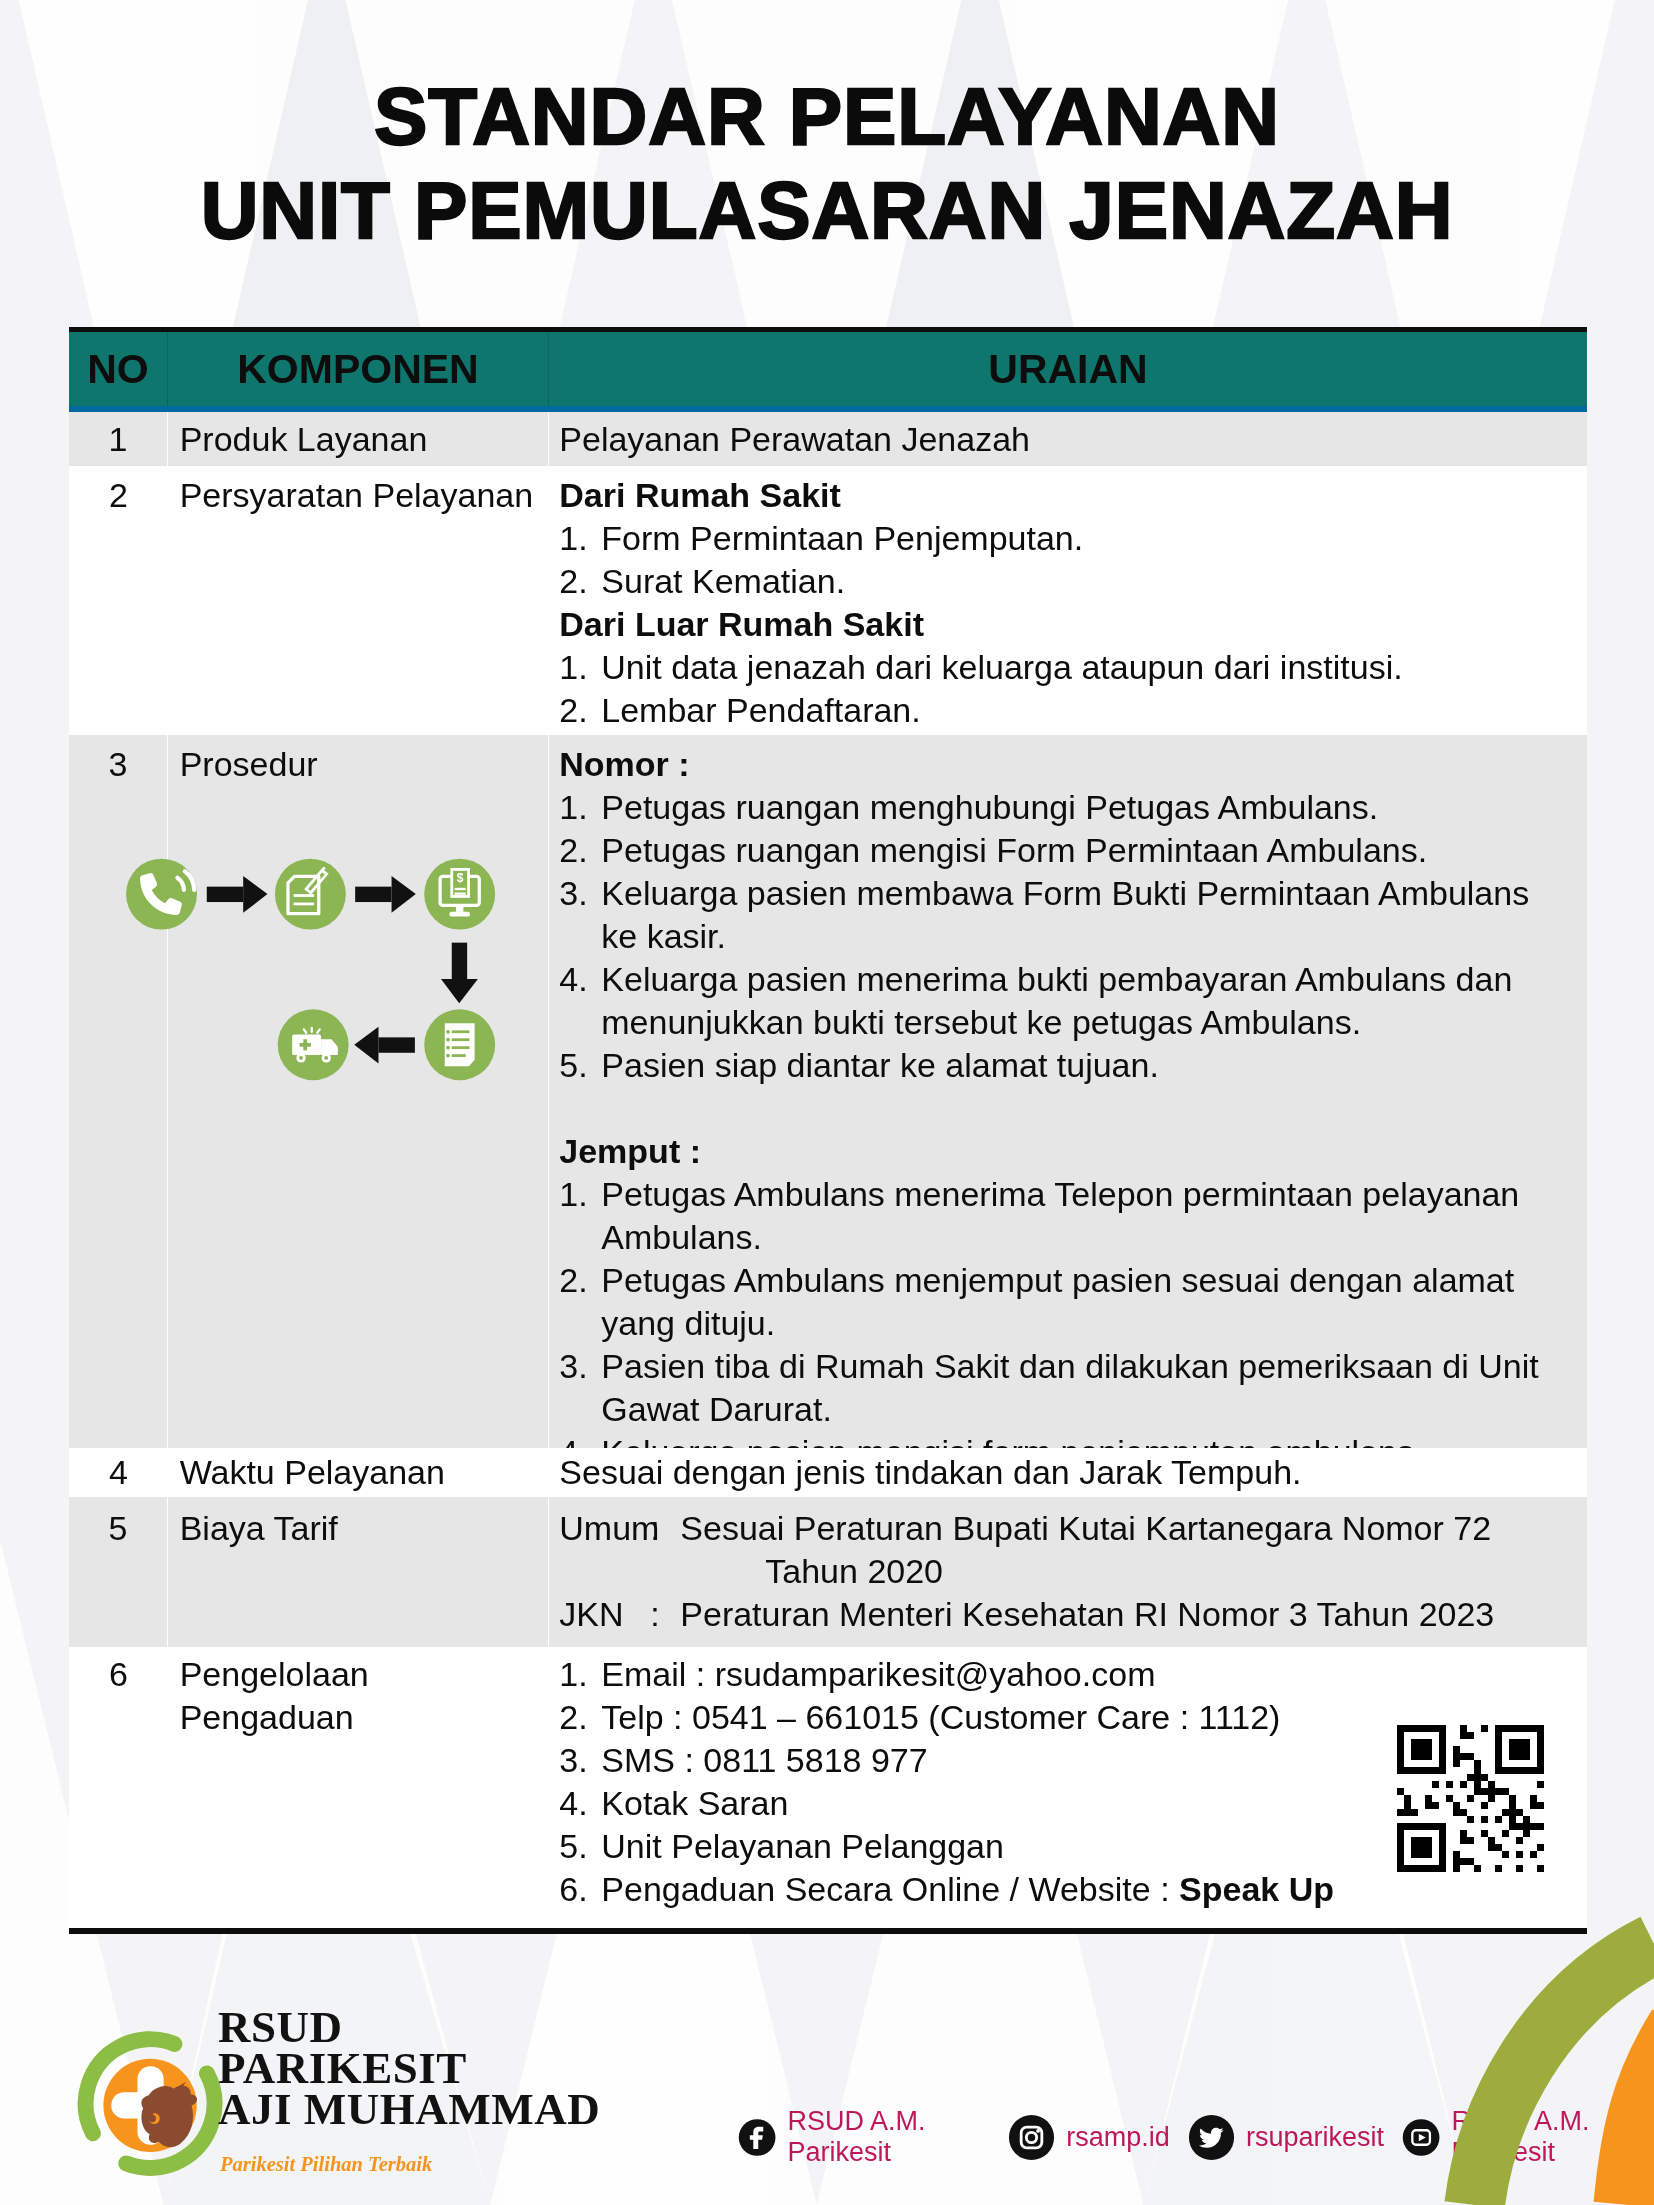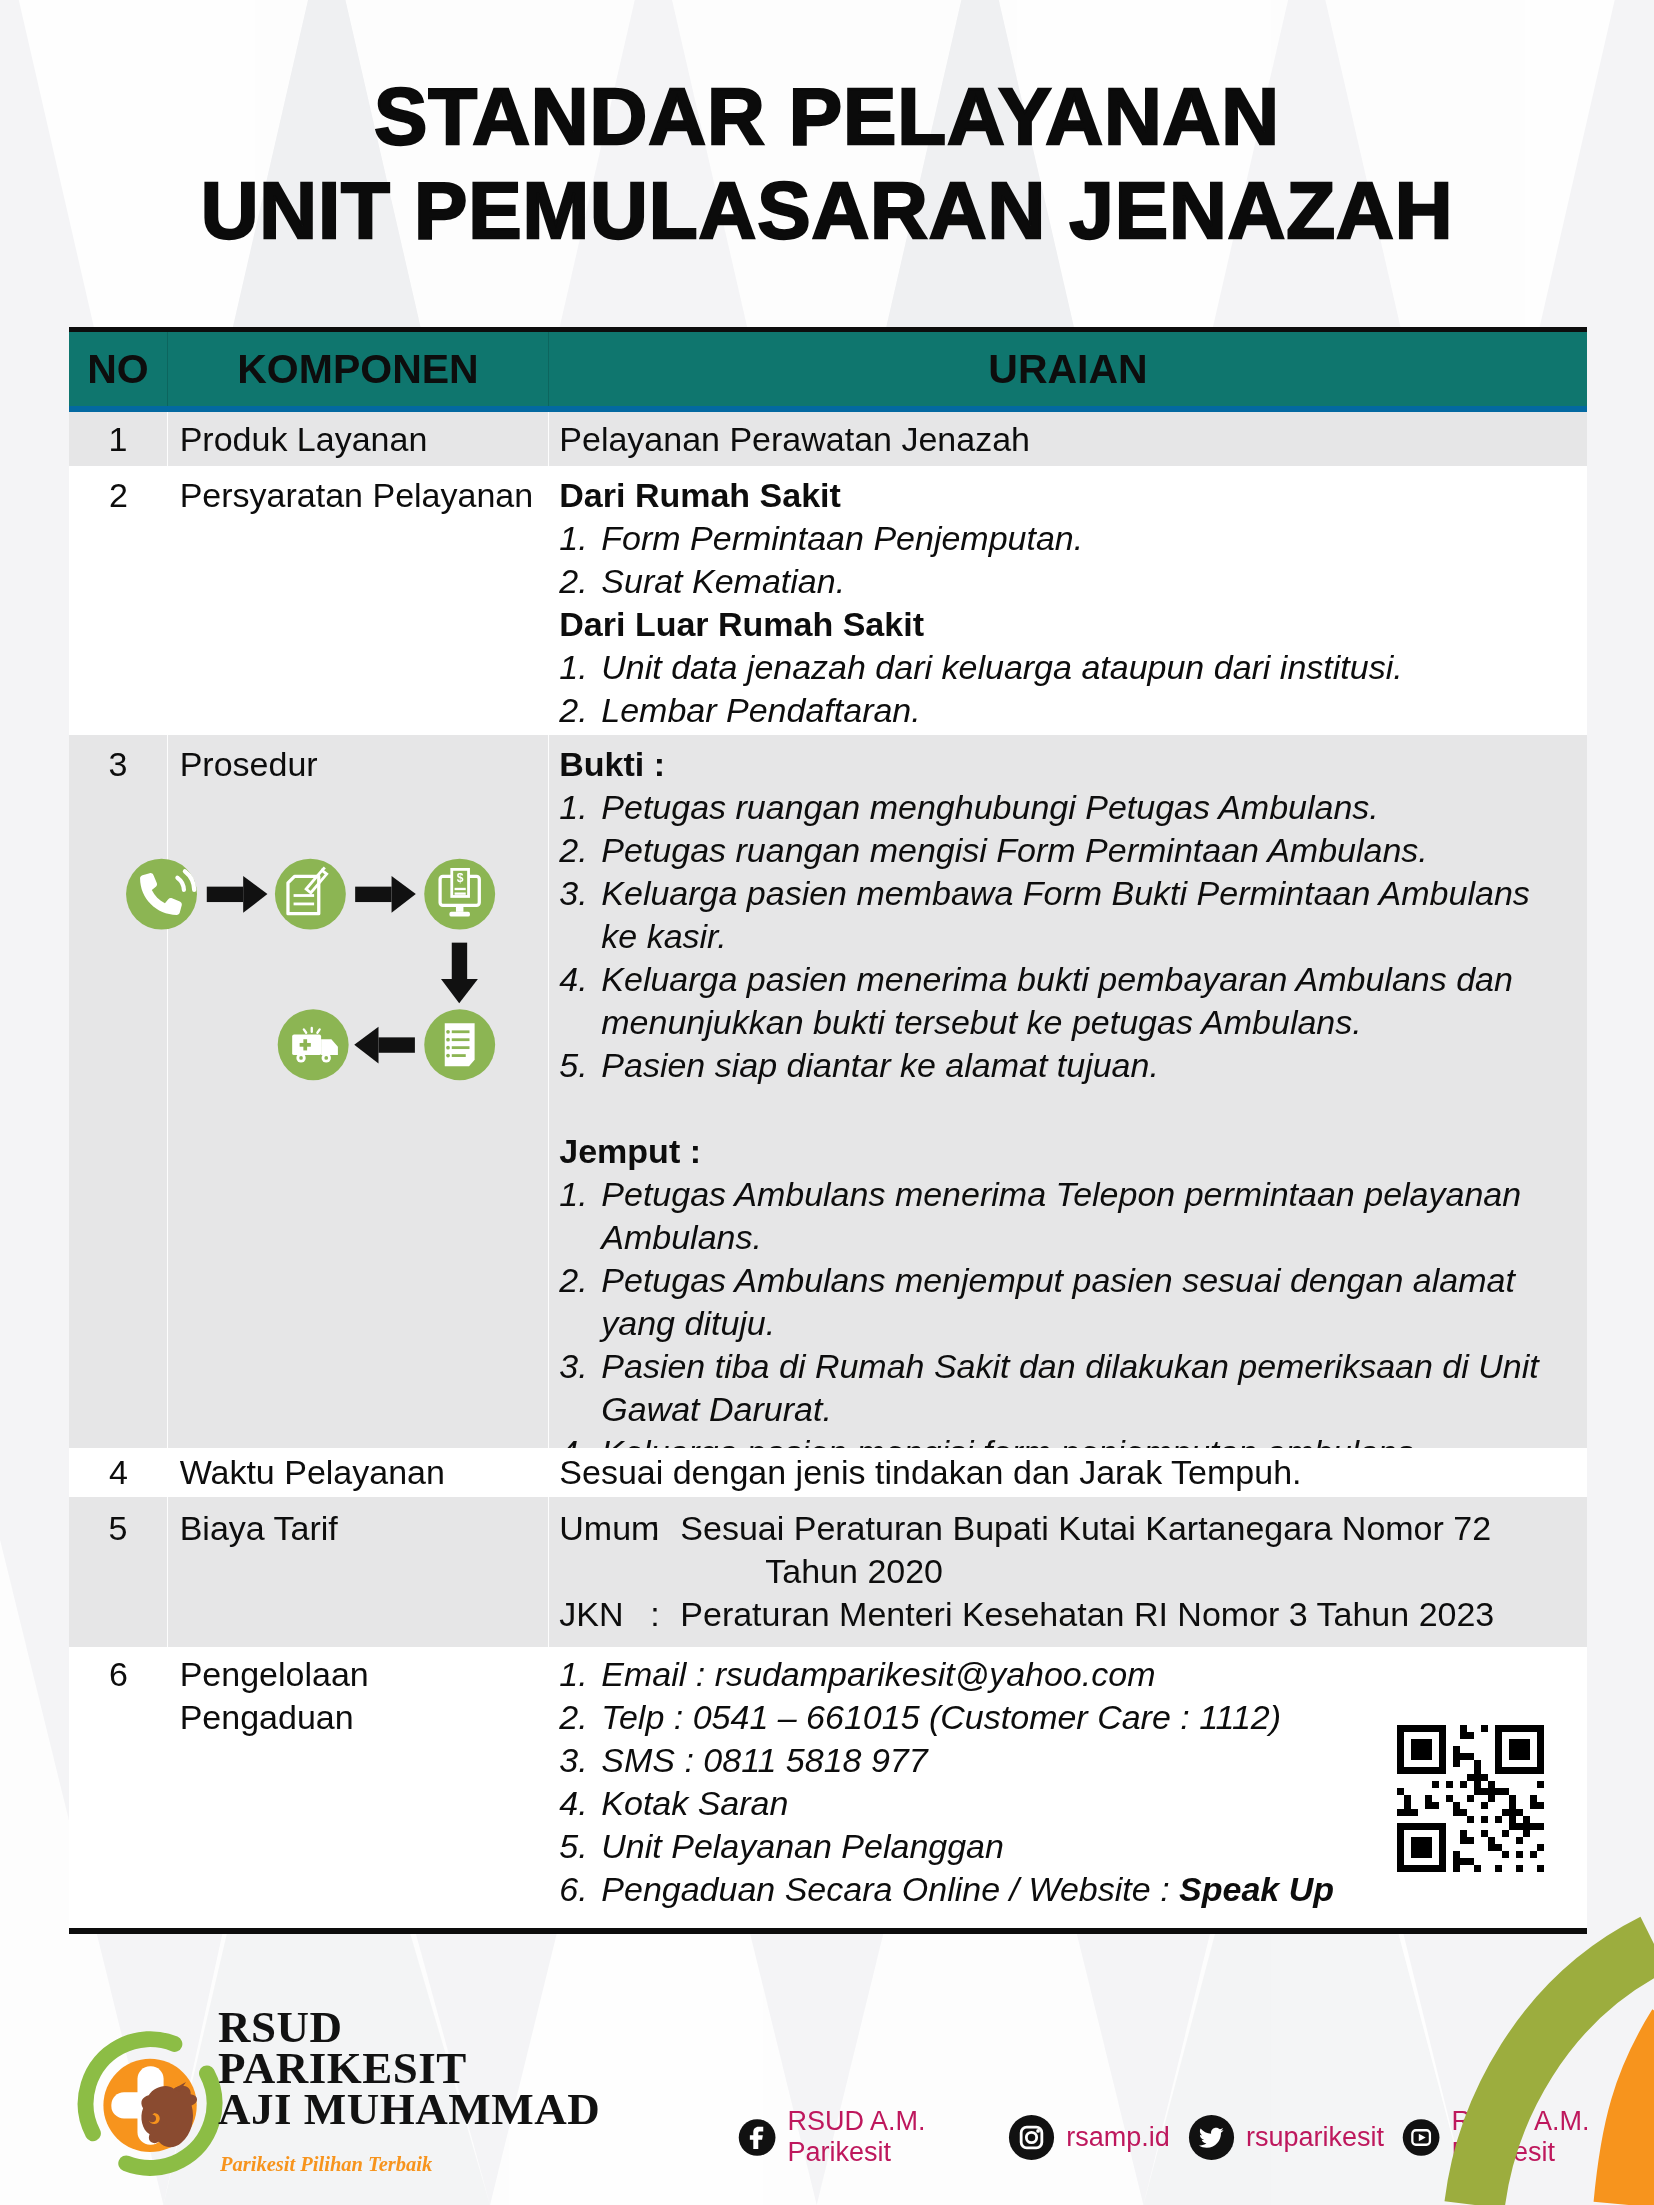--- a/index.html
+++ b/index.html
@@ -20,21 +20,21 @@
   .t-head>div{display:flex;align-items:center;justify-content:center;}
   .t-head .sep{border-right:1.4px solid rgba(0,0,0,.14);}
   .row{display:grid;grid-template-columns:99px 381px 1fr;position:relative;}
   .row.gray{background:#e6e6e7;}
   .row.white{background:#ffffff;}
   .c-no{text-align:center;}
   .gray .c-no,.gray .c-komp{border-right:1.4px solid rgba(255,255,255,.9);}
   .c-komp{padding-left:11.7px;padding-right:7px;}
   .c-ur{padding-left:10.3px;padding-right:14px;}
   .b{font-weight:bold;}
-  ol.nl{list-style:none;margin:0;padding:0;counter-reset:n;font-style:italic;}
+  ol.nl{list-style:none;margin:0;padding:0;counter-reset:n;}
   ol.nl>li{counter-increment:n;position:relative;padding-left:42px;}
   ol.nl>li::before{content:counter(n) ".";position:absolute;left:0;}
   .r1{height:54px;}.r1 .c-no,.r1 .c-komp,.r1 .c-ur{padding-top:6px;}
   .r2{height:269px;}.r2 .c-no,.r2 .c-komp,.r2 .c-ur{padding-top:7.5px;}
   .r3{height:713px;}.r3 .c-no,.r3 .c-komp,.r3 .c-ur{padding-top:7.5px;}
   .r4{height:49px;}.r4 .c-no,.r4 .c-komp,.r4 .c-ur{padding-top:2.8px;}
   .r5{height:150px;}.r5 .c-no,.r5 .c-komp,.r5 .c-ur{padding-top:10.3px;}
   .r6{height:281px;}.r6 .c-no,.r6 .c-komp,.r6 .c-ur{padding-top:5.6px;}
   .gap-line{height:43px;}
   .flow{position:absolute;left:0;top:0;pointer-events:none;}
@@ -117,21 +117,21 @@
           <li>Unit data jenazah dari keluarga ataupun dari institusi.</li>
           <li>Lembar Pendaftaran.</li>
         </ol>
       </div>
     </div>
 
     <div class="row gray r3">
       <div class="c-no">3</div>
       <div class="c-komp">Prosedur</div>
       <div class="c-ur">
-        <div class="b">Bukti :</div>
+        <div class="b">Nomor :</div>
         <ol class="nl">
           <li>Petugas ruangan menghubungi Petugas Ambulans.</li>
           <li>Petugas ruangan mengisi Form Permintaan Ambulans.</li>
           <li>Keluarga pasien membawa Form Bukti Permintaan Ambulans ke kasir.</li>
           <li>Keluarga pasien menerima bukti pembayaran Ambulans dan menunjukkan bukti tersebut ke petugas Ambulans.</li>
           <li>Pasien siap diantar ke alamat tujuan.</li>
         </ol>
         <div class="gap-line"></div>
         <div class="b">Jemput :</div>
         <ol class="nl">

